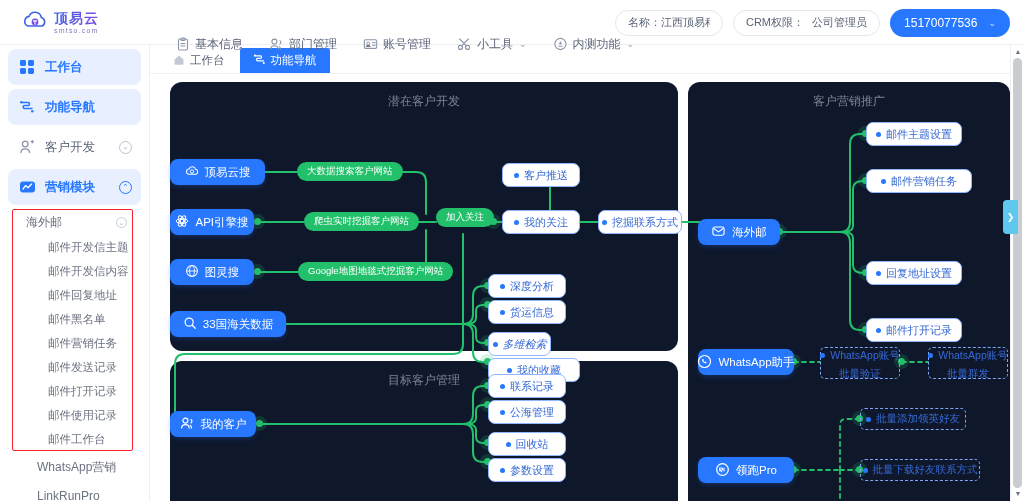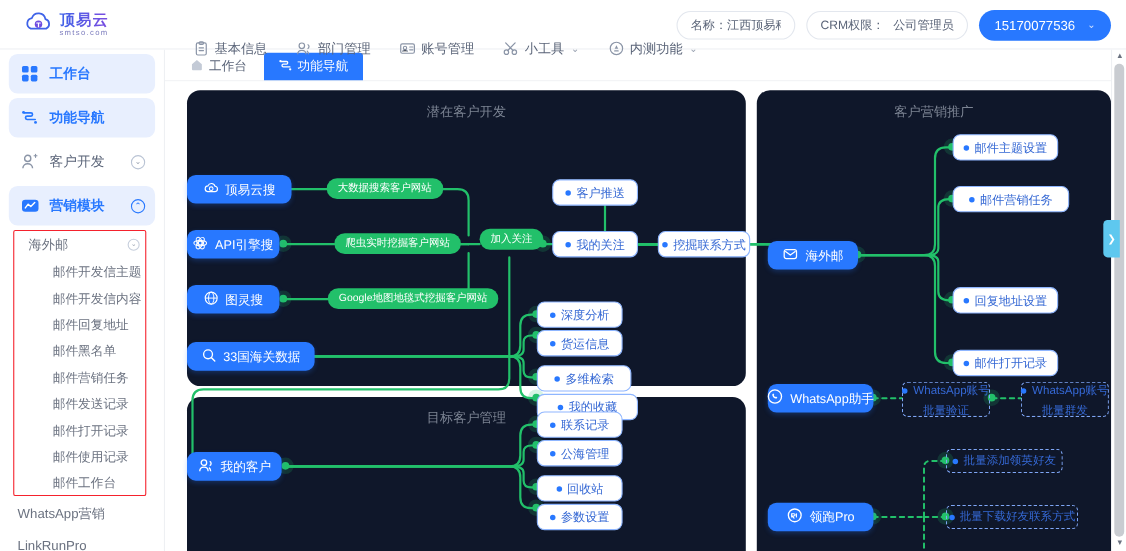--- a/index.html
+++ b/index.html
@@ -55,21 +55,21 @@
   .submenu-wrap { position:relative; margin:0 8px 0 12px; }
   .submenu-hl { position:absolute; left:0; top:0; right:8px; bottom:0; border:1.5px solid #f5222d;
                 border-radius:2px; pointer-events:none; }
   .sub-head { height:26px; display:flex; align-items:center; padding:0 10px 0 14px; font-size:12px;
               color:#6b7280; position:relative; cursor:pointer; }
   .sub-head .expander2 { position:absolute; right:14px; width:11px; height:11px; border:1px solid #c6cedc;
                          border-radius:50%; font-size:6px; color:#9aa3b2; display:flex;
                          align-items:center; justify-content:center; }
   .sub-item { height:24px; display:flex; align-items:center; padding-left:36px; font-size:11.5px;
               color:#6b7280; cursor:pointer; }
-  .root-item { height:26px; display:flex; align-items:center; padding-left:16px; font-size:12px;
+  .root-item { height:26px; display:flex; align-items:center; padding-left:37px; font-size:12px;
                color:#6b7280; cursor:pointer; margin-top:3px; }
 
   
   .content { position:absolute; top:45px; left:150px; width:874px; height:456px; background:#fff; }
   .tabbar { height:29px; border-bottom:1px solid #eef0f3; display:flex; align-items:flex-end; padding-left:10px; gap:2px; }
   .tab { height:25px; display:flex; align-items:center; gap:5px; padding:0 13px; font-size:11.5px;
          color:#5a6478; border-radius:3px 3px 0 0; cursor:pointer; }
   .tab.active { background:#2878ff; color:#fff; }
 
   .canvas { position:absolute; top:29px; left:0; width:874px; height:427px; background:#fff;
@@ -574,21 +574,21 @@
       </div>
 
       <div class="node n-out" style="left:338px; top:200px; width:78px;">
         <i class="dot"></i>
         <span>深度分析</span>
       </div>
       <div class="node n-out" style="left:338px; top:226px; width:78px;">
         <i class="dot"></i>
         <span>货运信息</span>
       </div>
-      <div class="node n-out" style="left:338px; top:258px; width:86px;">
+      <div class="node n-out" style="left:338px; top:258px; width:63px;font-style:italic;">
         <i class="dot"></i>
         <span>多维检索</span>
       </div>
       <div class="node n-out" style="left:338px; top:284px; width:92px;">
         <i class="dot"></i>
         <span>我的收藏</span>
       </div>
 
       <div class="node n-out" style="left:338px; top:300px; width:78px;">
         <i class="dot"></i>

